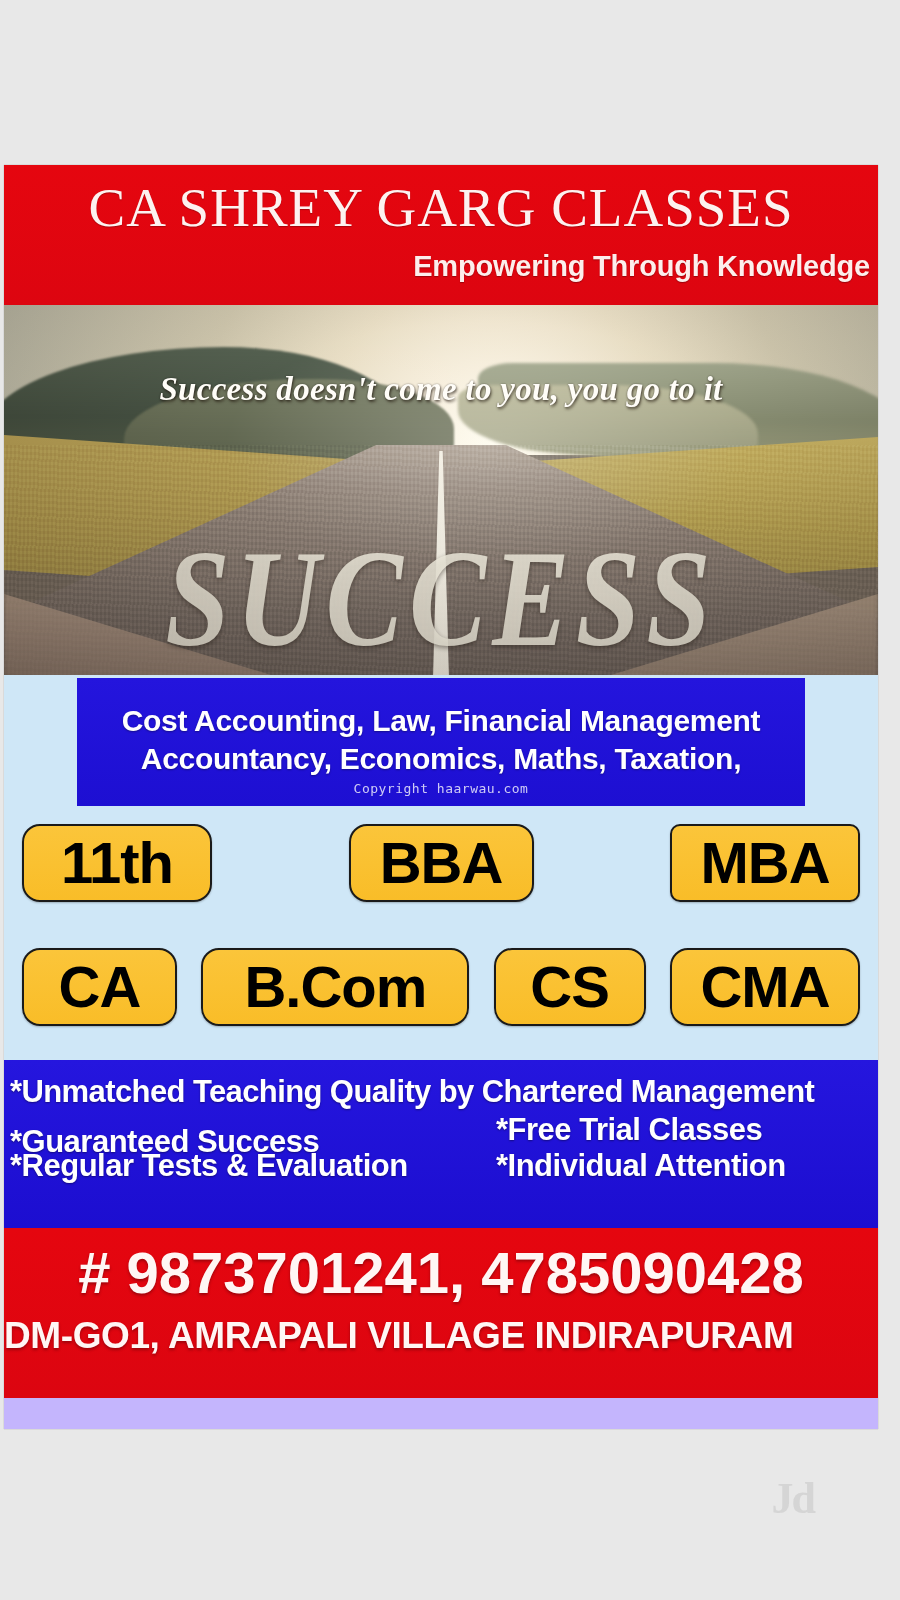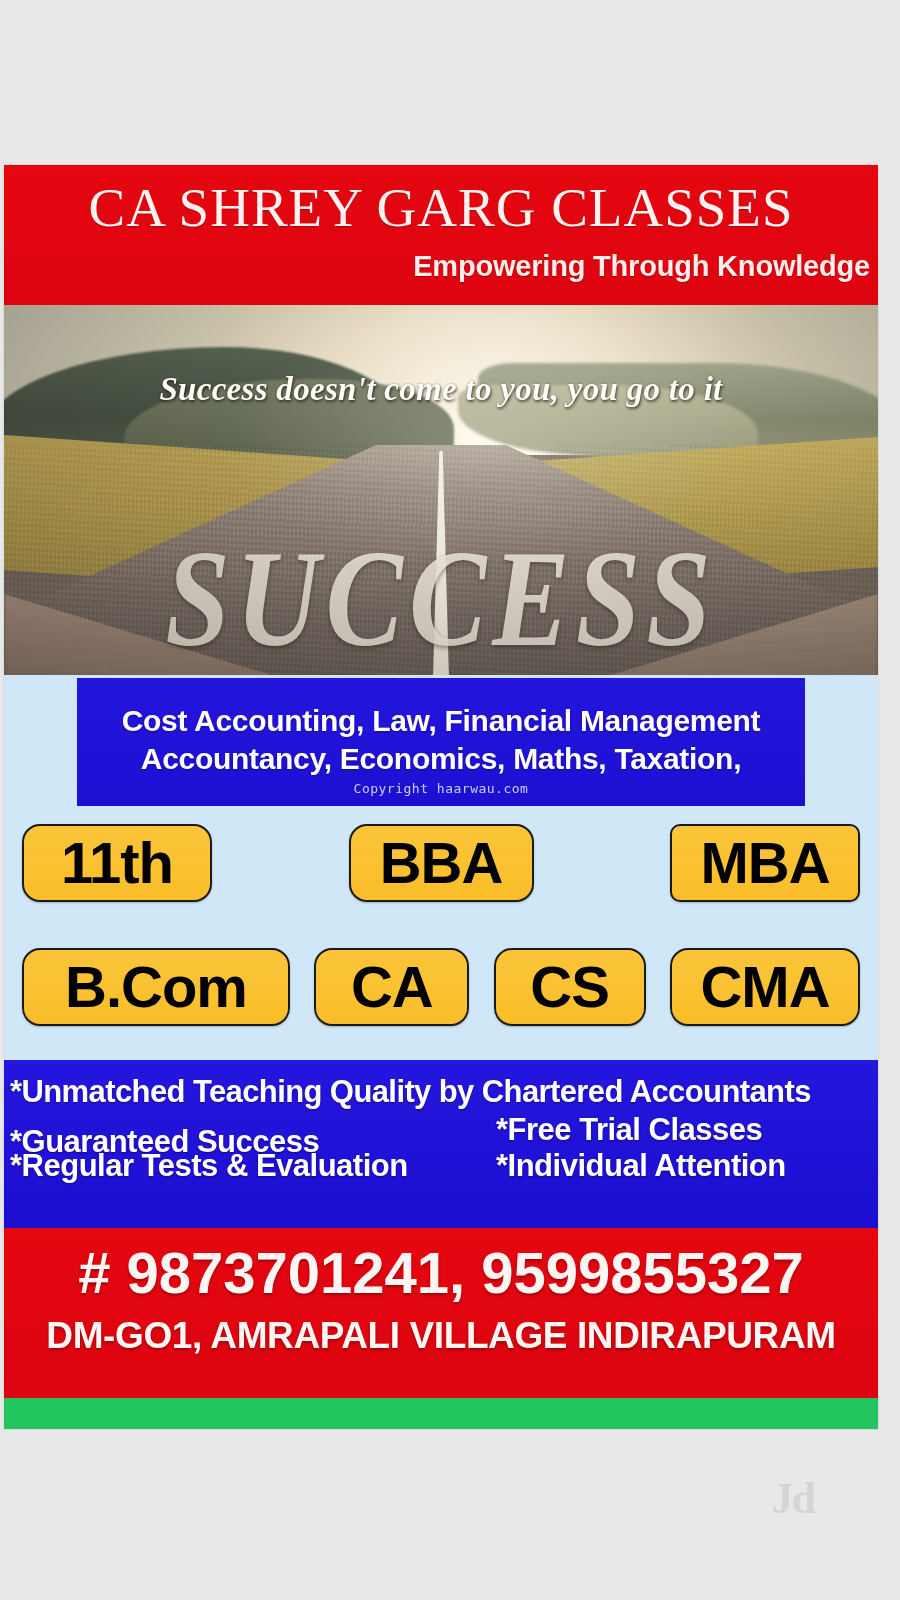--- a/index.html
+++ b/index.html
@@ -15,21 +15,21 @@
     font-family: "Liberation Sans", sans-serif;
   }
 
   
   #poster {
     position: absolute;
     left: 4px;
     top: 165px;
     width: 874px;
     height: 1264px;
-    background: #22c55e;
+    background: #c4b5fd;
     box-shadow: 0 0 1px rgba(0,0,0,0.35);
     overflow: hidden;
   }
 
   
   #header {
     position: relative;
     height: 140px;
     background: #e30613;
     background: linear-gradient(180deg,#e5060f 0%,#dd0510 100%);
@@ -320,21 +320,21 @@
     font-weight: bold;
     line-height: 66px;
     letter-spacing: 0px;
     white-space: nowrap;
     text-shadow: 0 2px 3px rgba(0,0,0,0.3);
   }
   #contact-address {
     position: absolute;
     left: 0; right: 0;
     top: 86px;
-    text-align: center;
+    text-align: left;
     color: #fff6f4;
     font-size: 37px;
     font-weight: bold;
     line-height: 44px;
     letter-spacing: -0.4px;
     white-space: nowrap;
     text-shadow: 0 2px 3px rgba(0,0,0,0.3);
   }
 
   
@@ -391,36 +391,36 @@
 
   <div id="badges-area">
 
     <div class="badge-row" id="badge-row-1">
       <div class="badge badge-11th">11th</div>
       <div class="badge badge-bba">BBA</div>
       <div class="badge badge-mba">MBA</div>
     </div>
 
     <div class="badge-row" id="badge-row-2">
+      <div class="badge badge-ca">CA</div>
       <div class="badge badge-bcom">B.Com</div>
-      <div class="badge badge-ca">CA</div>
       <div class="badge badge-cs">CS</div>
       <div class="badge badge-cma">CMA</div>
     </div>
 
   </div>
 
   <div id="features">
-    <div id="feature-headline">*Unmatched Teaching Quality by Chartered Accountants</div>
+    <div id="feature-headline">*Unmatched Teaching Quality by Chartered Management</div>
     <div class="feature-line" id="feature-l2-a">*Guaranteed Success</div>
     <div class="feature-line" id="feature-l2-b">*Free Trial Classes</div>
     <div class="feature-line" id="feature-l3-a">*Regular Tests &amp; Evaluation</div>
     <div class="feature-line" id="feature-l3-b">*Individual Attention</div>
   </div>
 
   <div id="contact">
-    <div id="contact-phone"># 9873701241, 9599855327</div>
+    <div id="contact-phone"># 9873701241, 4785090428</div>
     <div id="contact-address">DM-GO1, AMRAPALI VILLAGE INDIRAPURAM</div>
   </div>
 
 </div>
 
 <div id="jd-watermark">Jd</div>
 
 </body></html>

